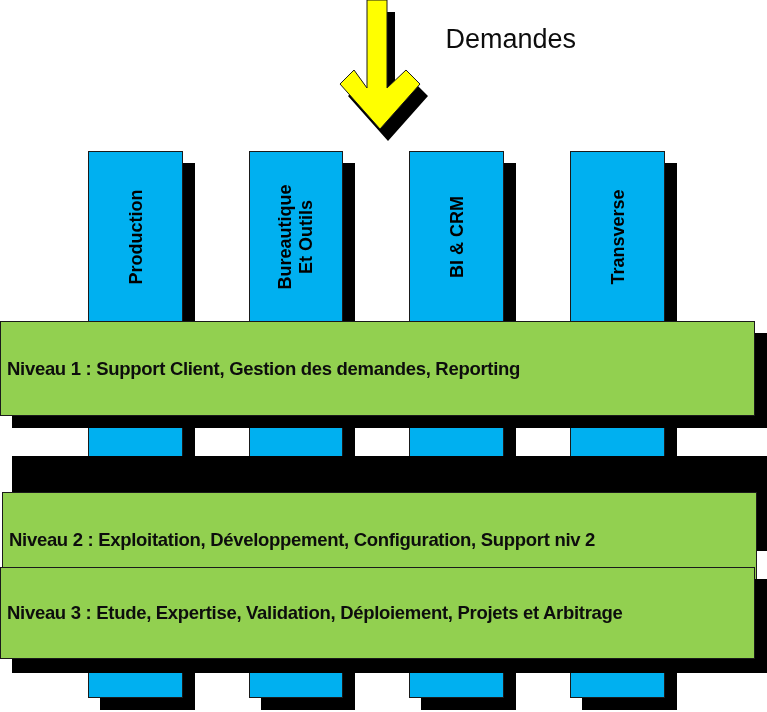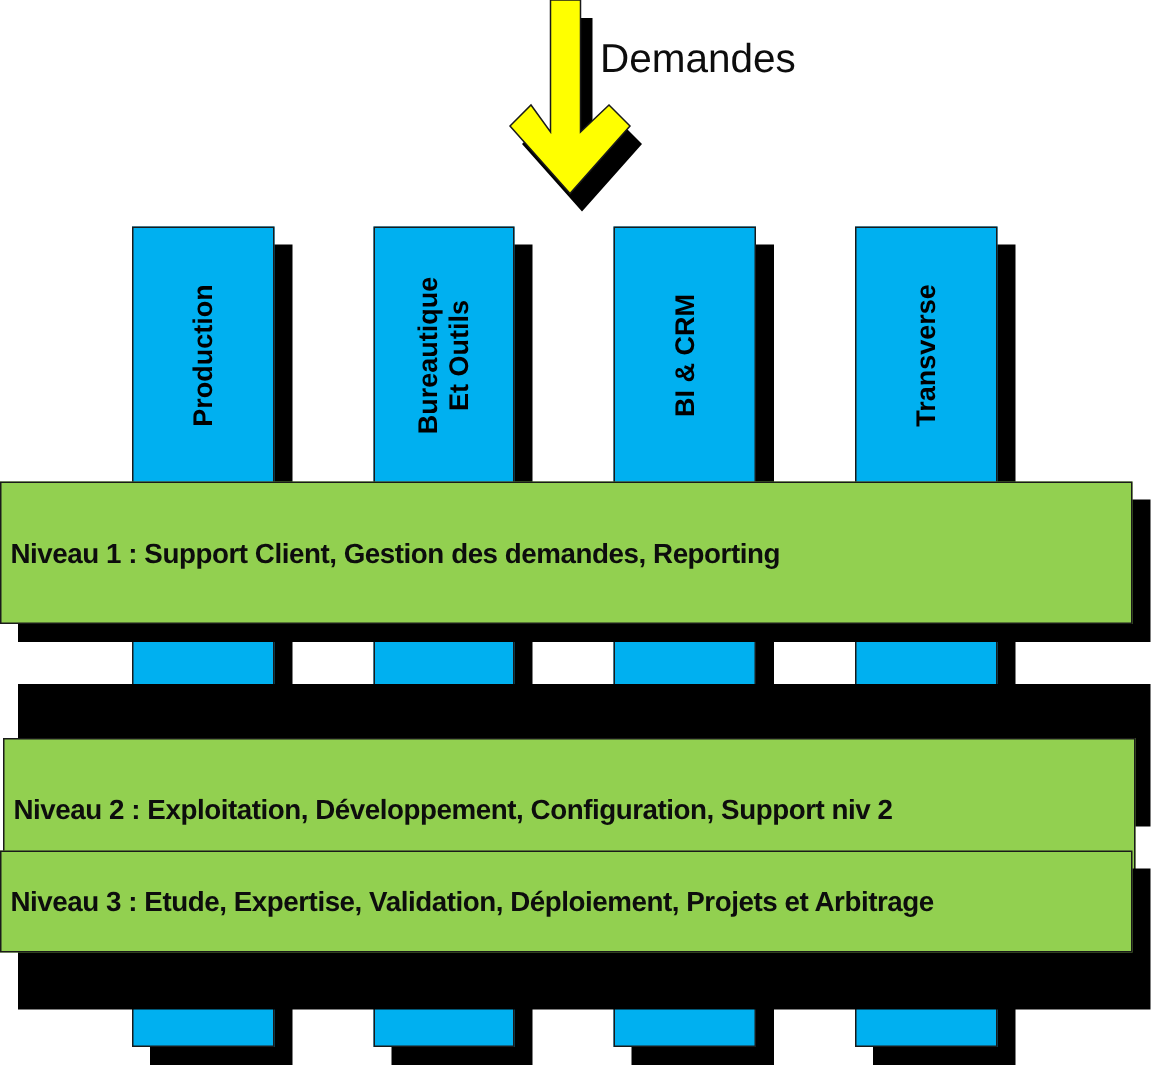--- a/index.html
+++ b/index.html
@@ -9,21 +9,21 @@
     .shadow { background: #000000; }
     .col { background: #00b0f0; border: 1px solid #1a1a1a; box-sizing: border-box; }
     .col-label { position: absolute; left: 50%; top: 50%;
                  transform: translate(-50%, -50%) rotate(-90deg);
                  white-space: pre; text-align: center; font-weight: bold;
                  font-size: 18px; line-height: 21px; color: #000; }
     .bar { background: #92d050; border: 1px solid #1a1a1a; box-sizing: border-box;
            display: flex; align-items: center; padding-left: 6px; }
     .bar-label { font-weight: bold; font-size: 18.5px; color: #0d0d0d; white-space: nowrap;
                  font-family: Liberation Sans, sans-serif; letter-spacing: -0.3px; }
-    .demandes { position: absolute; left: 400px; top: 20px; width: 176px; text-align: left;
+    .demandes { position: absolute; left: 400px; top: 20px; width: 176px; text-align: right;
                 font-size: 27px; line-height: 38px; color: #0d0d0d; }
     svg { position: absolute; left: 0; top: 0; }
   </style>
 </head>
 <body>
 
 <svg width="767" height="712">
   <polygon points="375,12 395,12 395,100 414,82 428,96 388,141 348,96 362,82 375,100" fill="#000000"></polygon>
   <polygon points="367,0 387,0 387,88 406,70 420,84 380,129 340,84 354,70 367,88" fill="#ffff00" stroke="#1a1a1a" stroke-width="1"></polygon>
 </svg>
@@ -63,15 +63,15 @@
 <div class="abs bar" style="left:0;top:321px;width:755px;height:95px;">
   <span class="bar-label">Niveau 1 : Support Client, Gestion des demandes, Reporting</span>
 </div>
 
 <div class="abs shadow" style="left:12px;top:456px;width:755px;height:95px;"></div>
 <div class="abs bar" style="left:2px;top:444px;width:755px;height:95px;margin-top:48px;">
   <span class="bar-label">Niveau 2 : Exploitation, Développement, Configuration, Support niv 2</span>
 </div>
 
 <div class="abs shadow" style="left:12px;top:579px;width:755px;height:94px;"></div>
-<div class="abs bar" style="left:0;top:567px;width:755px;height:68px;">
+<div class="abs bar" style="left:0;top:567px;width:755px;height:92px;">
   <span class="bar-label">Niveau 3 : Etude, Expertise, Validation, Déploiement, Projets et Arbitrage</span>
 </div>
 
 </body></html>

